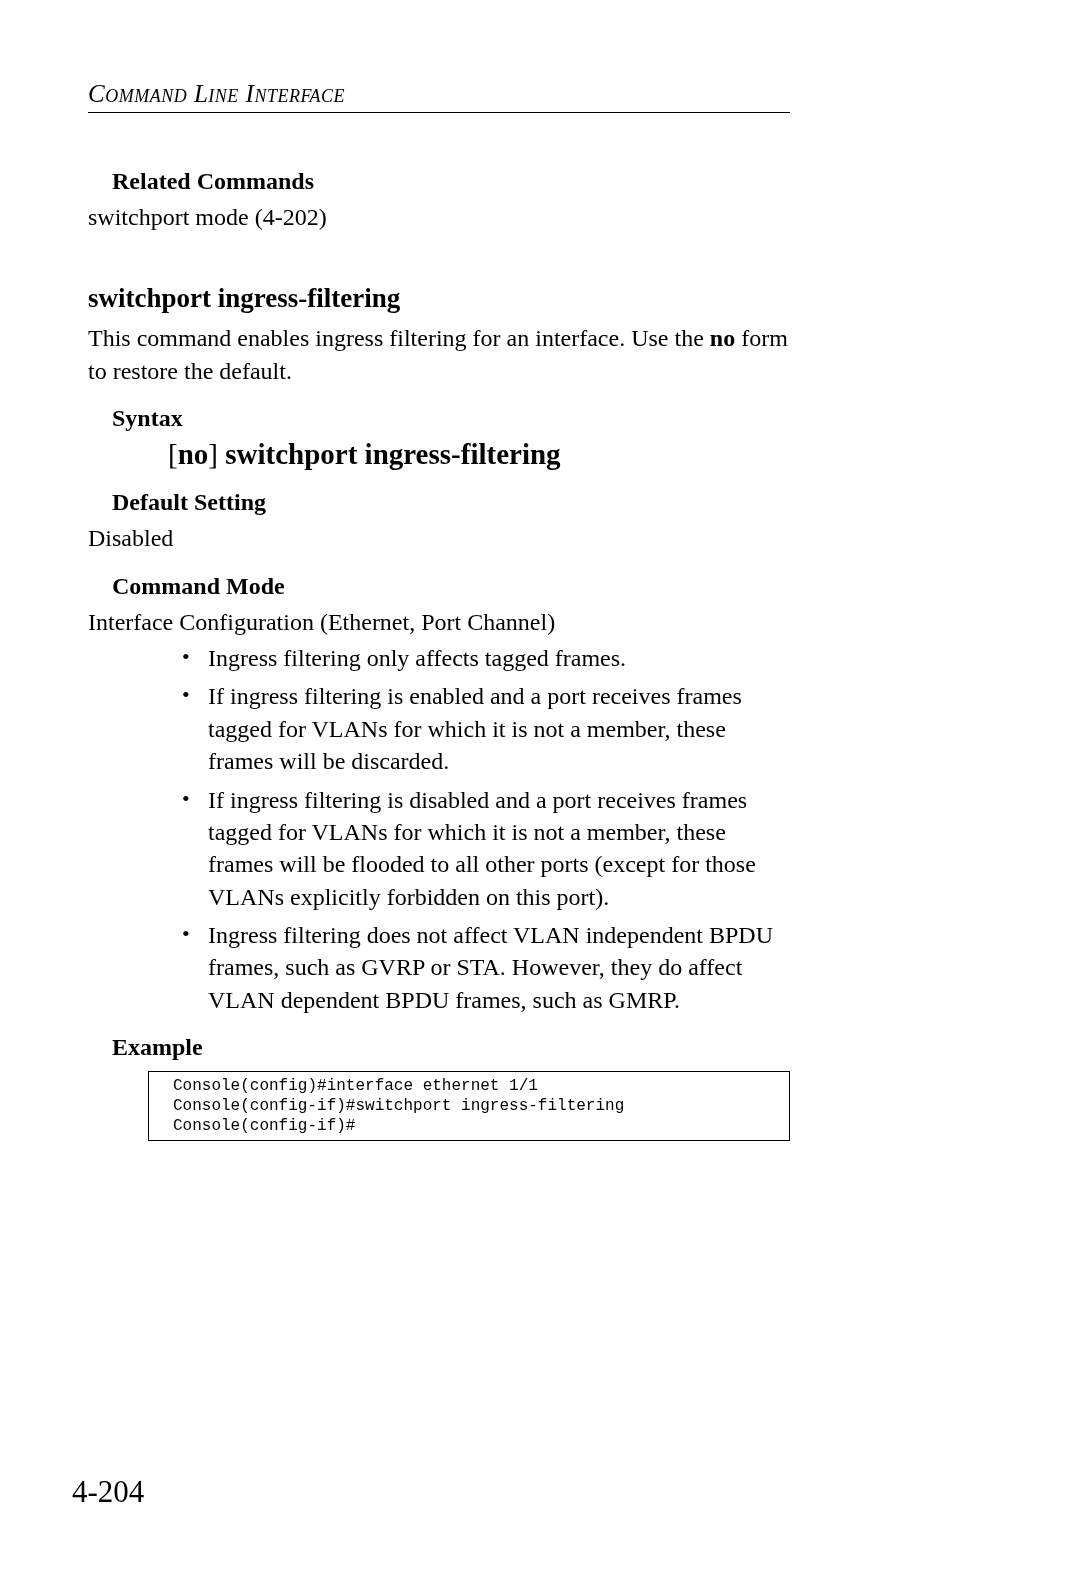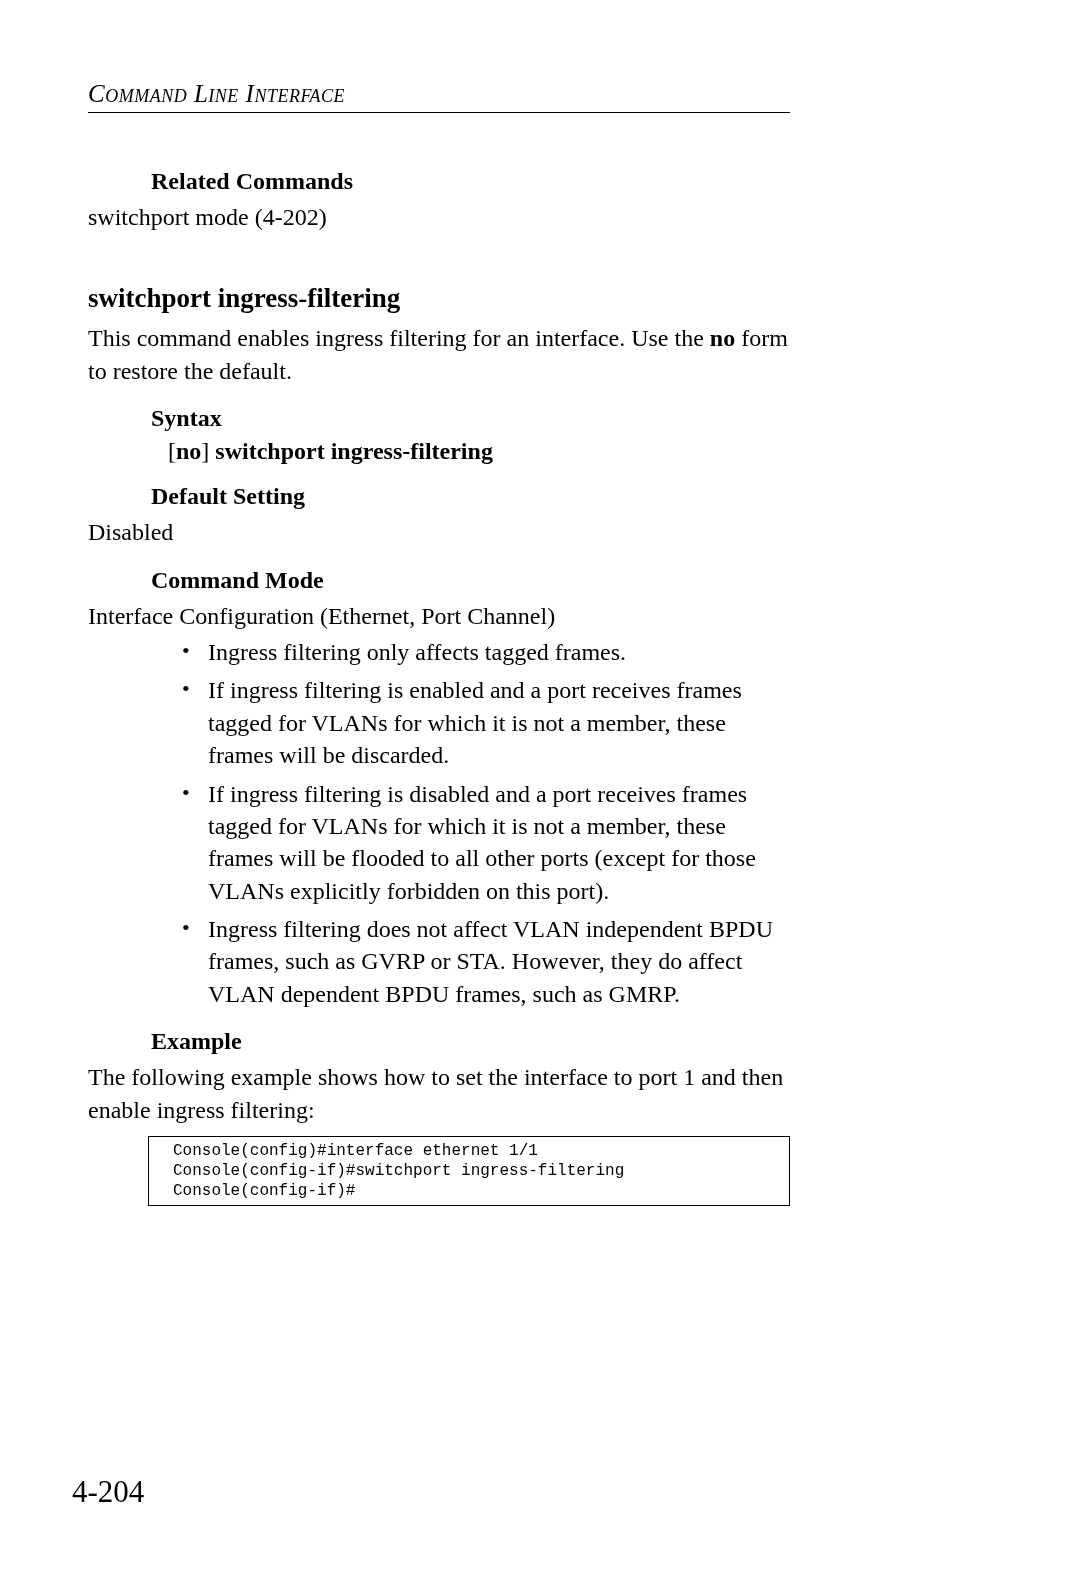--- a/index.html
+++ b/index.html
@@ -21,42 +21,42 @@
     font-style: italic;
     font-size: 25px;
     letter-spacing: 0.5px;
     margin-bottom: 4px;
   }
   .hr {
     border: none;
     border-top: 1.5px solid #000;
     margin: 0 0 55px 0;
   }
-  .indent-1 { margin-left: 63px; }
+  .indent-1 { margin-left: 24px; }
   .indent-2 { margin-left: 80px; }
   .sub-head {
     font-weight: bold;
     font-size: 24px;
     margin-top: 18px;
     margin-bottom: 6px;
   }
   .section-title {
     font-weight: bold;
     font-size: 27px;
     margin-top: 50px;
     margin-bottom: 8px;
   }
   .body-text {
     font-size: 24px;
     line-height: 1.35;
     margin: 4px 0;
   }
   .syntax-line {
     font-weight: bold;
-    font-size: 24px;
+    font-size: 29px;
     margin-left: 80px;
     margin-top: 4px;
     margin-bottom: 14px;
   }
   .syntax-line .bracket { font-weight: normal; }
   .bold-inline { font-weight: bold; }
   ul.usage {
     margin: 4px 0 10px 92px;
     padding: 0;
     list-style: none;
@@ -119,19 +119,18 @@
   <div class="body-text indent-2">Interface Configuration (Ethernet, Port Channel)</div>
 
   <ul class="usage">
     <li>Ingress filtering only affects tagged frames.</li>
     <li>If ingress filtering is enabled and a port receives frames tagged for VLANs for which it is not a member, these frames will be discarded.</li>
     <li>If ingress filtering is disabled and a port receives frames tagged for VLANs for which it is not a member, these frames will be flooded to all other ports (except for those VLANs explicitly forbidden on this port).</li>
     <li>Ingress filtering does not affect VLAN independent BPDU frames, such as GVRP or STA. However, they do affect VLAN dependent BPDU frames, such as GMRP.</li>
   </ul>
 
   <div class="sub-head indent-1">Example</div>
-  <div class="body-text indent-1">The following example shows how to set the interface to port 1 and then enable ingress filtering:</div>
   <div class="code-box">Console(config)#interface ethernet 1/1
 Console(config-if)#switchport ingress-filtering
 Console(config-if)#</div>
 
   <div class="page-number">4-204</div>
 </div>
 
 </body></html>

